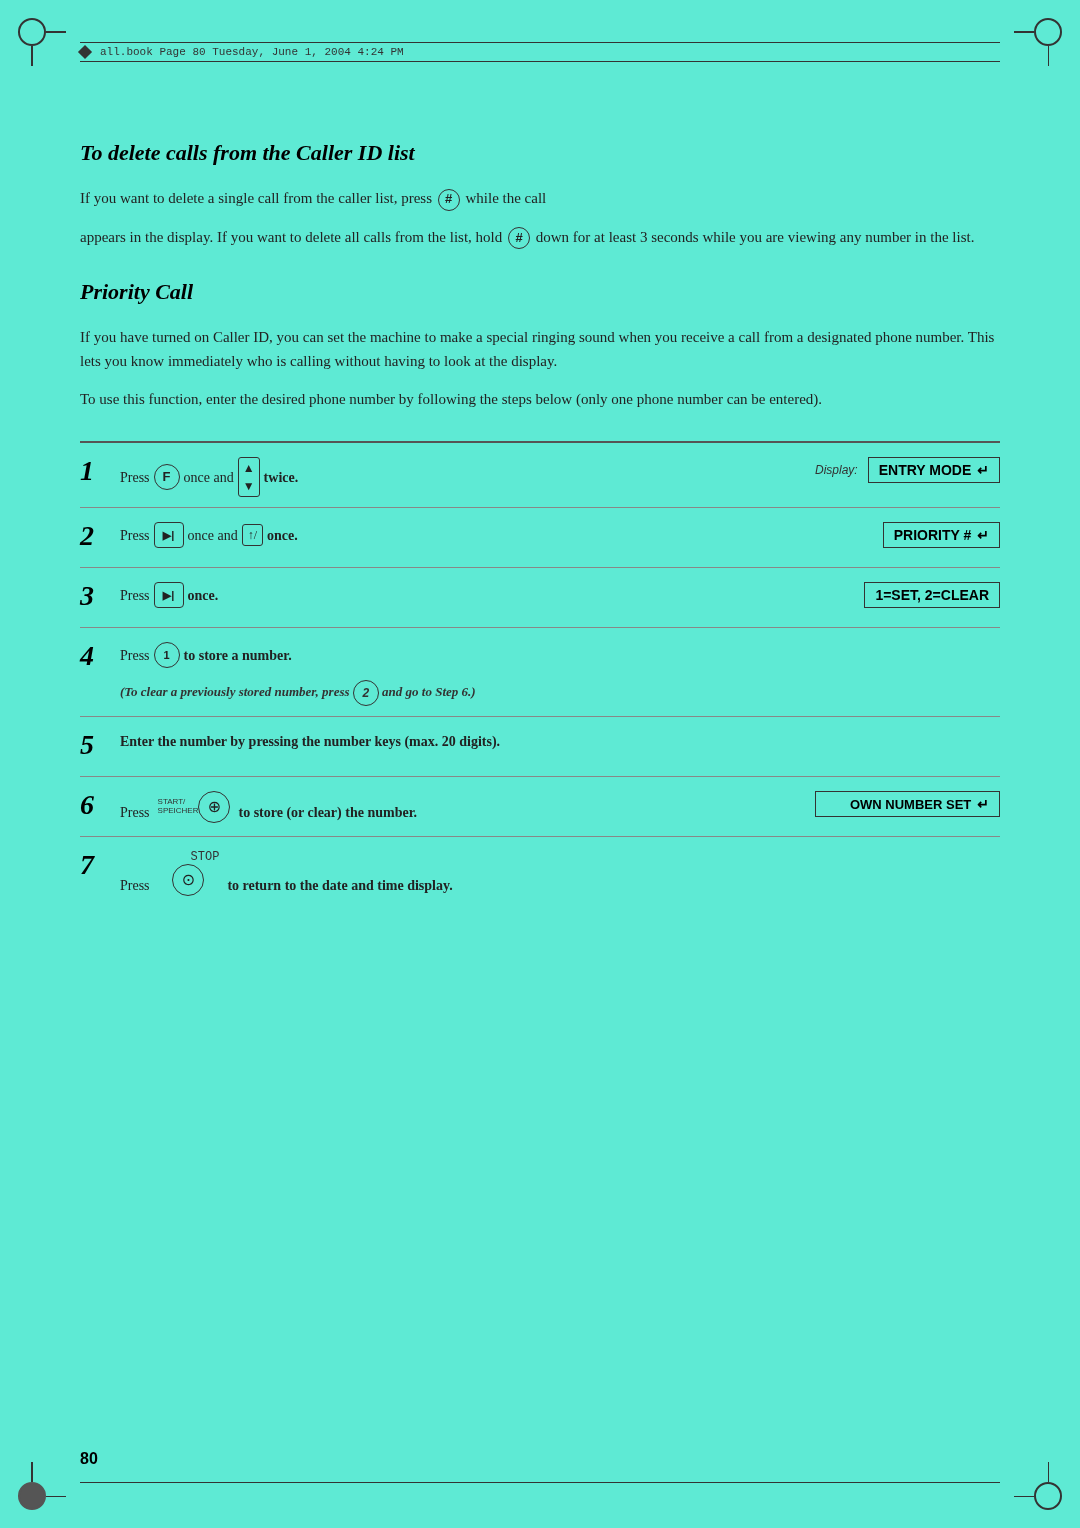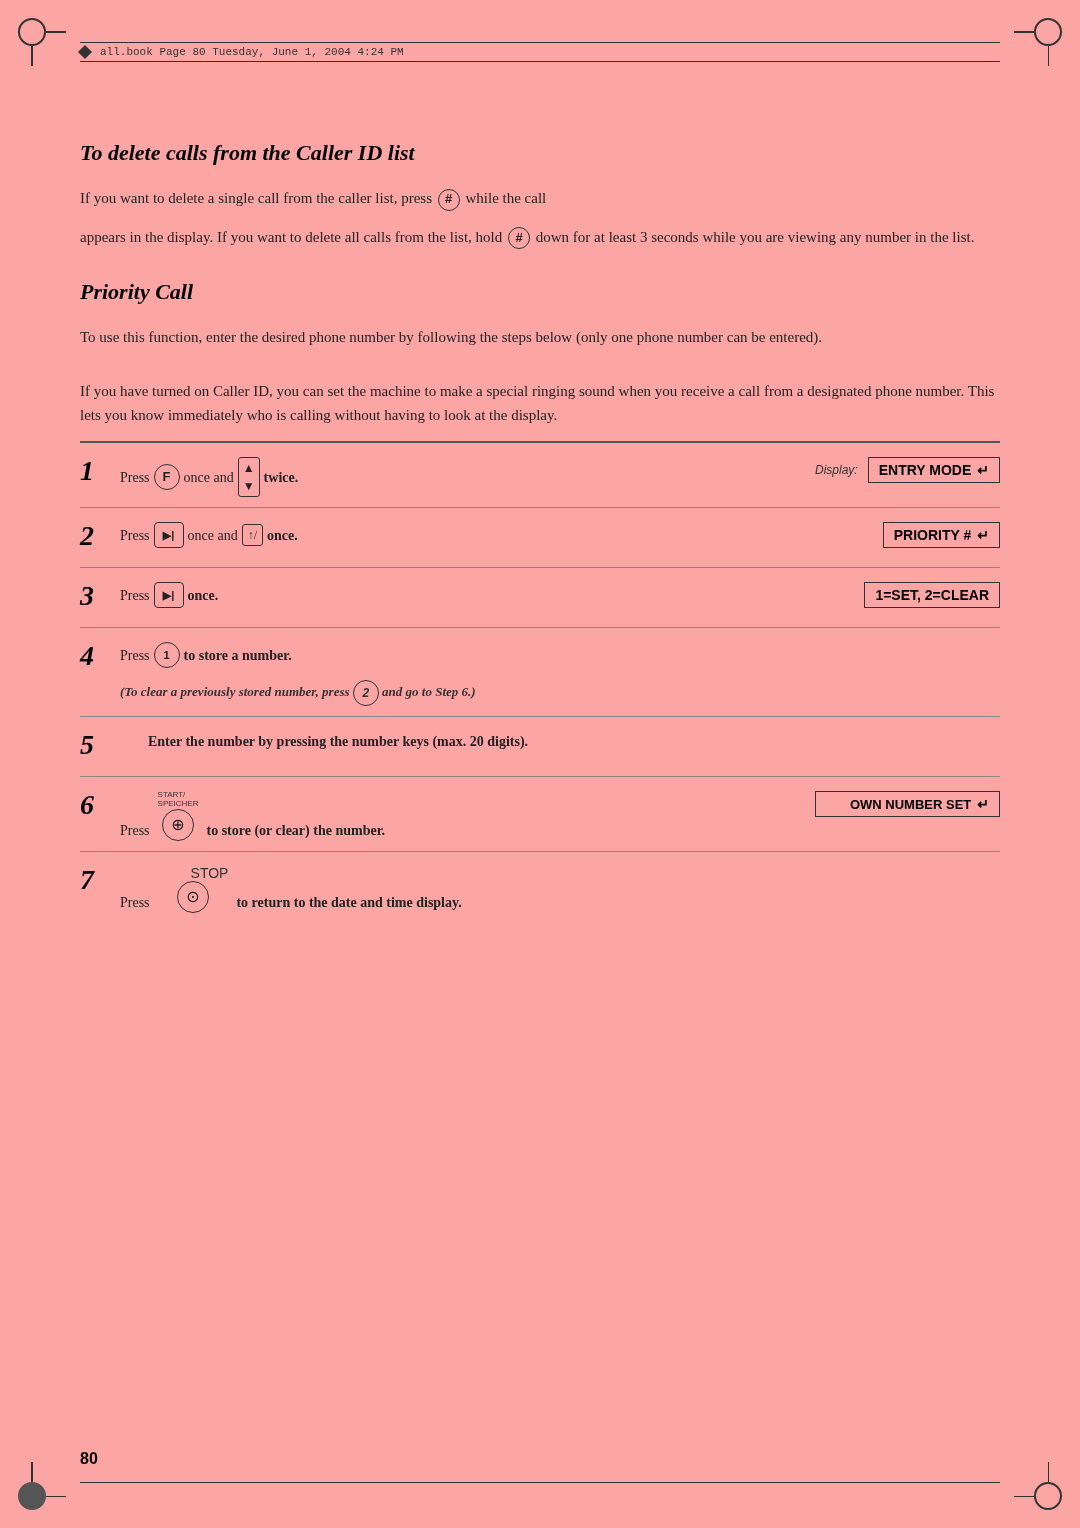--- a/index.html
+++ b/index.html
@@ -9,21 +9,21 @@
       display: flex;
       justify-content: center;
       align-items: flex-start;
       min-height: 100vh;
       font-family: 'Times New Roman', Times, serif;
     }
 
     .page {
       width: 1080px;
       min-height: 1528px;
-      background: #fca5a5;
+      background: #5eead4;
       position: relative;
       padding: 60px 80px;
     }
 
     
     .corner-mark {
       position: absolute;
       width: 40px;
       height: 40px;
     }
@@ -170,21 +170,20 @@
       line-height: 1.5;
       color: #222;
       display: flex;
       flex-direction: column;
       justify-content: center;
       padding-top: 4px;
     }
 
     .step-content .bold-text {
       font-weight: normal;
-      margin-left: 28px;
     }
 
     .step-display {
       min-width: 280px;
       display: flex;
       align-items: center;
       justify-content: flex-end;
       padding-top: 4px;
     }
 
@@ -323,22 +322,22 @@
     </p>
 
     <p class="body-text section-gap">
       <span>appears in the display. If you want to delete all calls from the list, hold</span>
       <span class="inline-key">#</span>
       <span>down for at least 3 seconds while you are viewing any number in the list.</span>
     </p>
 
     <h2 class="section-title">Priority Call</h2>
 
+    <p class="body-text">If you have turned on Caller ID, you can set the machine to make a special ringing sound when you receive a call from a designated phone number. This lets you know immediately who is calling without having to look at the display.</p>
     <p class="body-text section-gap">To use this function, enter the desired phone number by following the steps below (only one phone number can be entered).</p>
-    <p class="body-text">If you have turned on Caller ID, you can set the machine to make a special ringing sound when you receive a call from a designated phone number. This lets you know immediately who is calling without having to look at the display.</p>
 
     <div class="steps-container">
 
       <div class="step-row">
         <div class="step-number">1</div>
         <div class="step-content">
           <div class="step-inline">
             <span>Press</span>
             <span class="btn-circle" style="font-size:13px;">F</span>
             <span>once and</span>
@@ -413,42 +412,42 @@
           <span class="bold-text"><strong>Enter the number by pressing the number keys (max. 20 digits).</strong></span>
         </div>
         <div class="step-display"></div>
       </div>
 
       <div class="step-row">
         <div class="step-number">6</div>
         <div class="step-content">
           <div class="step-inline" style="align-items:flex-end;">
             <span>Press</span>
-            <span style="display:inline-flex;flex-direction:column;align-items:center;position:relative;margin:0 4px;">
+            <span style="display:inline-flex;flex-direction:row;align-items:center;position:relative;margin:0 4px;">
               <span style="font-size:8px;font-family:Arial,sans-serif;white-space:nowrap;color:#333;line-height:1.1;">START/<br>SPEICHER</span>
               <span style="border:1.5px solid #333;border-radius:50%;width:32px;height:32px;display:inline-flex;align-items:center;justify-content:center;font-size:16px;">⊕</span>
             </span>
             <span><strong>to store (or clear) the number.</strong></span>
           </div>
         </div>
         <div class="step-display">
           <span class="display-box" style="font-size:13px;padding-left:34px;">
             <span>OWN NUMBER SET</span>
             <span class="arrow-right">↵</span>
           </span>
         </div>
       </div>
 
       <div class="step-row no-border">
         <div class="step-number">7</div>
         <div class="step-content">
           <div class="step-inline" style="align-items:flex-end;">
             <span>Press</span>
             <span style="display:inline-flex;flex-direction:column;align-items:center;position:relative;margin:0 4px;">
-              <span style="font-size:14px;font-family:Liberation Sans, sans-serif;white-space:nowrap;color:#333;line-height:1.1;padding-left:33px;">STOP</span>
+              <span style="font-size:12px;font-family:Liberation Mono, monospace;white-space:nowrap;color:#333;line-height:1.1;padding-left:33px;">STOP</span>
               <span style="border:1.5px solid #333;border-radius:50%;width:32px;height:32px;display:inline-flex;align-items:center;justify-content:center;font-size:16px;">⊙</span>
             </span>
             <span><strong>to return to the date and time display.</strong></span>
           </div>
         </div>
         <div class="step-display"></div>
       </div>
 
     </div>
 

